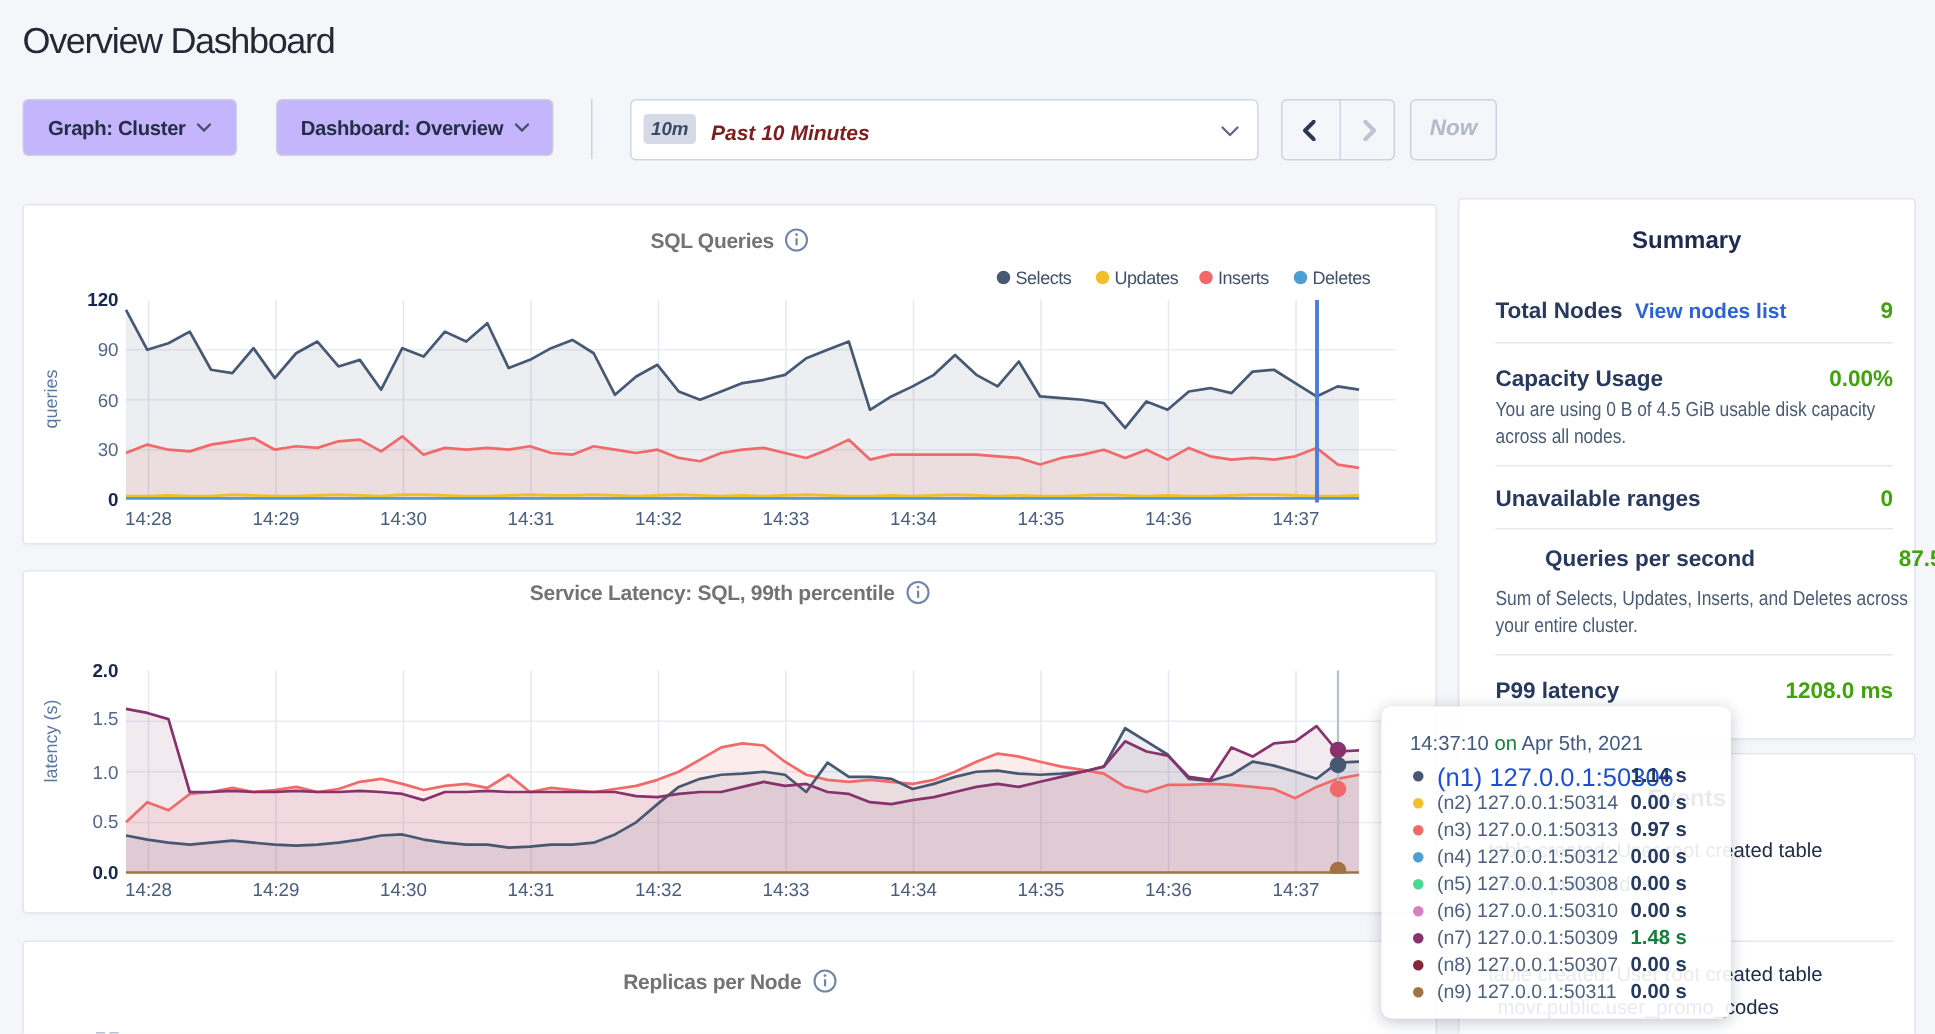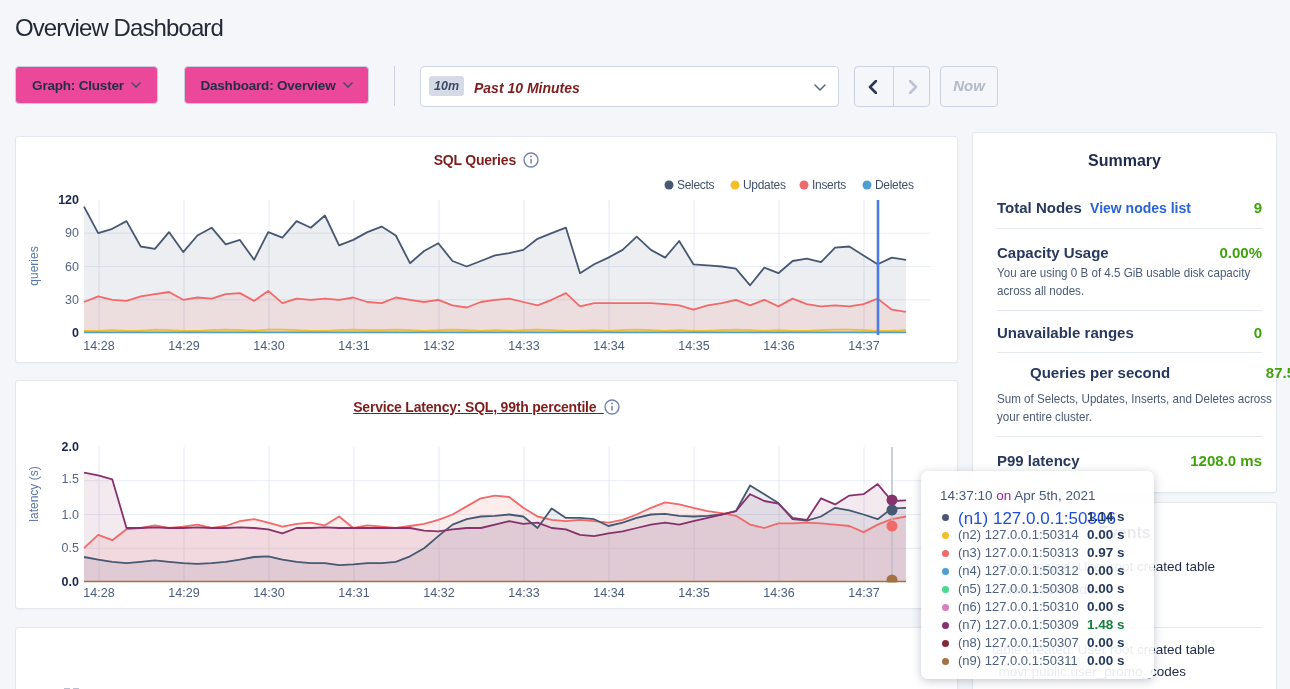--- a/index.html
+++ b/index.html
@@ -1,20 +1,20 @@
 <!DOCTYPE html>
 <html><head><meta charset="utf-8">
 <style>
 * { margin:0; padding:0; box-sizing:border-box; }
 html,body { width:1290px; height:689px; overflow:hidden; }
 body { font-family:"Liberation Sans", sans-serif; background:#f5f6fa; position:relative; }
 .abs { position:absolute; }
 .card { position:absolute; background:#fff; border:1px solid #e3e7f0; border-radius:3px; box-shadow:0 1px 2px rgba(40,50,80,0.04); }
-.ctitle { position:absolute; width:100%; text-align:center; font-size:14px; font-weight:bold; color:#7f1d1d; letter-spacing:-0.2px; }
-.dd { position:absolute; top:66px; height:38px; background:#ec4899; border:1px solid #c7cede; border-radius:4px; display:flex; align-items:center; justify-content:center; font-size:13.5px; font-weight:bold; color:#242e48; letter-spacing:-0.2px; }
+.ctitle { position:absolute; width:100%; text-align:center; font-size:14px; font-weight:bold; color:#737373; letter-spacing:-0.2px; }
+.dd { position:absolute; top:66px; height:38px; background:#c4b5fd; border:1px solid #c7cede; border-radius:4px; display:flex; align-items:center; justify-content:center; font-size:13.5px; font-weight:bold; color:#242e48; letter-spacing:-0.2px; }
 .tbtn { position:absolute; top:66px; height:41px; border:1px solid #cbd2e1; border-radius:4px;font-style:italic; }
 h1 { position:absolute; left:15px; top:14px; font-size:24px; font-weight:400; color:#232a36; letter-spacing:-0.9px; }
 .sumrow { position:absolute; left:997px; width:265px; font-size:15px; font-weight:bold; color:#27395e; }
 .sumrow .val { float:right; color:#3fa30b; }
 .sumdesc { position:absolute; left:997px; width:320px; font-size:13.5px; color:#4a5b77; line-height:18px; transform:scaleX(0.86); transform-origin:0 0; white-space:nowrap; }
 .hr { position:absolute; left:997px; width:265px; border-top:1px solid #e4e8f0; }
 .evline { position:absolute; font-size:13.5px; color:#202c4a; white-space:nowrap; }
 </style></head>
 <body>
 <h1>Overview Dashboard</h1>
@@ -94,21 +94,21 @@
     <circle cx="719" cy="48" r="4.5" fill="#f2be2c"></circle>
     <text x="727" y="52" font-size="12" letter-spacing="-0.3" fill="#40506b">Updates</text>
     <circle cx="788" cy="48" r="4.5" fill="#f16969"></circle>
     <text x="796" y="52" font-size="12" letter-spacing="-0.3" fill="#40506b">Inserts</text>
     <circle cx="851" cy="48" r="4.5" fill="#4e9fd1"></circle>
     <text x="859" y="52" font-size="12" letter-spacing="-0.3" fill="#40506b">Deletes</text>
   </svg>
 </div>
 
 <div class="card" style="left:15px; top:380px; width:943px; height:229px;">
-  <div class="ctitle" style="top:18px;text-decoration:underline;">Service Latency: SQL, 99th percentile&nbsp;&nbsp;<svg width="16" height="16" viewBox="0 0 16 16" style="vertical-align:-3px;">
+  <div class="ctitle" style="top:6px;">Service Latency: SQL, 99th percentile&nbsp;&nbsp;<svg width="16" height="16" viewBox="0 0 16 16" style="vertical-align:-3px;">
         <circle cx="8" cy="8" r="7" fill="none" stroke="#7285ab" stroke-width="1.4"></circle>
         <rect x="7.3" y="6.7" width="1.5" height="5" rx="0.7" fill="#7285ab"></rect>
         <circle cx="8" cy="4.4" r="0.95" fill="#7285ab"></circle>
       </svg></div>
   <svg class="abs" style="left:0; top:0;" width="943" height="229" viewBox="0 0 943 229">
     <line x1="68" y1="167.25" x2="915" y2="167.25" stroke="#e9edf5" stroke-width="1"></line>
     <line x1="68" y1="133.50" x2="915" y2="133.50" stroke="#e9edf5" stroke-width="1"></line>
     <line x1="68" y1="99.75" x2="915" y2="99.75" stroke="#e9edf5" stroke-width="1"></line>
     <line x1="83" y1="66" x2="83" y2="201" stroke="#e3e8f2" stroke-width="1"></line>
     <line x1="168" y1="66" x2="168" y2="201" stroke="#e3e8f2" stroke-width="1"></line>
@@ -152,20 +152,25 @@
     <text x="678" y="216" text-anchor="middle" font-size="12.5" fill="#4a5d80">14:35</text>
     <text x="763" y="216" text-anchor="middle" font-size="12.5" fill="#4a5d80">14:36</text>
     <text x="848" y="216" text-anchor="middle" font-size="12.5" fill="#4a5d80">14:37</text>
     <text x="22" y="113" text-anchor="middle" font-size="12" fill="#5b78a4" transform="rotate(-90 22 113)">latency (s)</text>
   </svg>
 </div>
 
 <div class="card" style="left:15px; top:627px; width:943px; height:120px;">
   <div class="abs" style="left:48px; top:59.5px; width:6px; height:2px; background:#b8c1d2;"></div>
     <div class="abs" style="left:57px; top:59.5px; width:6px; height:2px; background:#b8c1d2;"></div>
+    <div class="ctitle" style="top:18px;">Replicas per Node&nbsp;&nbsp;<svg width="16" height="16" viewBox="0 0 16 16" style="vertical-align:-3px;">
+        <circle cx="8" cy="8" r="7" fill="none" stroke="#7285ab" stroke-width="1.4"></circle>
+        <rect x="7.3" y="6.7" width="1.5" height="5" rx="0.7" fill="#7285ab"></rect>
+        <circle cx="8" cy="4.4" r="0.95" fill="#7285ab"></circle>
+      </svg></div>
 </div>
 
 <div class="card" style="left:972px; top:132px; width:305px; height:361px;">
   <div class="ctitle" style="top:152px; font-size:16px; color:#1d2a4d;"></div>
 </div>
 <div class="abs" style="left:972px; top:152px; width:305px; text-align:center; font-size:16px; font-weight:bold; color:#1e2b4e;">Summary</div>
 <div class="sumrow" style="top:199px;">Total Nodes&nbsp; <a style="color:#2a63d8; text-decoration:none; font-weight:bold; font-size:14px;">View nodes list</a><span class="val">9</span></div>
 <div class="hr" style="top:228px;"></div>
 <div class="sumrow" style="top:244px;">Capacity Usage<span class="val">0.00%</span></div>
 <div class="sumdesc" style="top:264px;">You are using 0 B of 4.5 GiB usable disk capacity<br>across all nodes.</div>
@@ -179,21 +184,21 @@
 
 <div class="card" style="left:972px; top:502px; width:305px; height:200px;"></div>
 <div class="abs" style="left:972px; top:524px; width:305px; text-align:center; font-size:16px; font-weight:bold; color:#1e2b4e;">Events</div>
 <div class="evline" style="top:559px; right:75px;">table created: User root created table</div>
 <div class="evline" style="top:582px; left:1000px;">movr.public.rides</div>
 <div class="abs" style="left:997px; top:627px; width:265px; border-top:1px solid #e4e8f0;"></div>
 <div class="evline" style="top:642px; right:75px;">table created: User root created table</div>
 <div class="evline" style="top:664px; right:104px;">movr.public.user_promo_codes</div>
 
 <div class="abs" style="left:921px; top:471px; width:233px; height:208px; background:rgba(255,255,255,0.9); border-radius:7px; box-shadow:0 2px 10px rgba(20,30,60,0.25);">
-  <div class="abs" style="left:19px; top:17px; font-size:13.5px; color:#44597e;">14:37:10 <span style="color:#a21caf;">on</span> Apr 5th, 2021</div>
+  <div class="abs" style="left:19px; top:17px; font-size:13.5px; color:#44597e;">14:37:10 <span style="color:#15803d;">on</span> Apr 5th, 2021</div>
   <div class="abs" style="left:21px; top:43px; width:7px; height:7px; border-radius:50%; background:#475872;"></div>
   <div class="abs" style="left:37px; top:38px; font-size:17px; color:#1d4ed8; white-space:nowrap;">(n1) 127.0.0.1:50306</div>
   <div class="abs" style="left:166px; top:38px; font-size:13.5px; font-weight:bold; color:#253a5e; white-space:nowrap;">1.14 s</div>
   <div class="abs" style="left:21px; top:61px; width:7px; height:7px; border-radius:50%; background:#f2be2c;"></div>
   <div class="abs" style="left:37px; top:56px; font-size:13px; color:#4e6180; white-space:nowrap;">(n2) 127.0.0.1:50314</div>
   <div class="abs" style="left:166px; top:56px; font-size:13.5px; font-weight:bold; color:#253a5e; white-space:nowrap;">0.00 s</div>
   <div class="abs" style="left:21px; top:79px; width:7px; height:7px; border-radius:50%; background:#f16969;"></div>
   <div class="abs" style="left:37px; top:74px; font-size:13px; color:#4e6180; white-space:nowrap;">(n3) 127.0.0.1:50313</div>
   <div class="abs" style="left:166px; top:74px; font-size:13.5px; font-weight:bold; color:#253a5e; white-space:nowrap;">0.97 s</div>
   <div class="abs" style="left:21px; top:97px; width:7px; height:7px; border-radius:50%; background:#4e9fd1;"></div>

